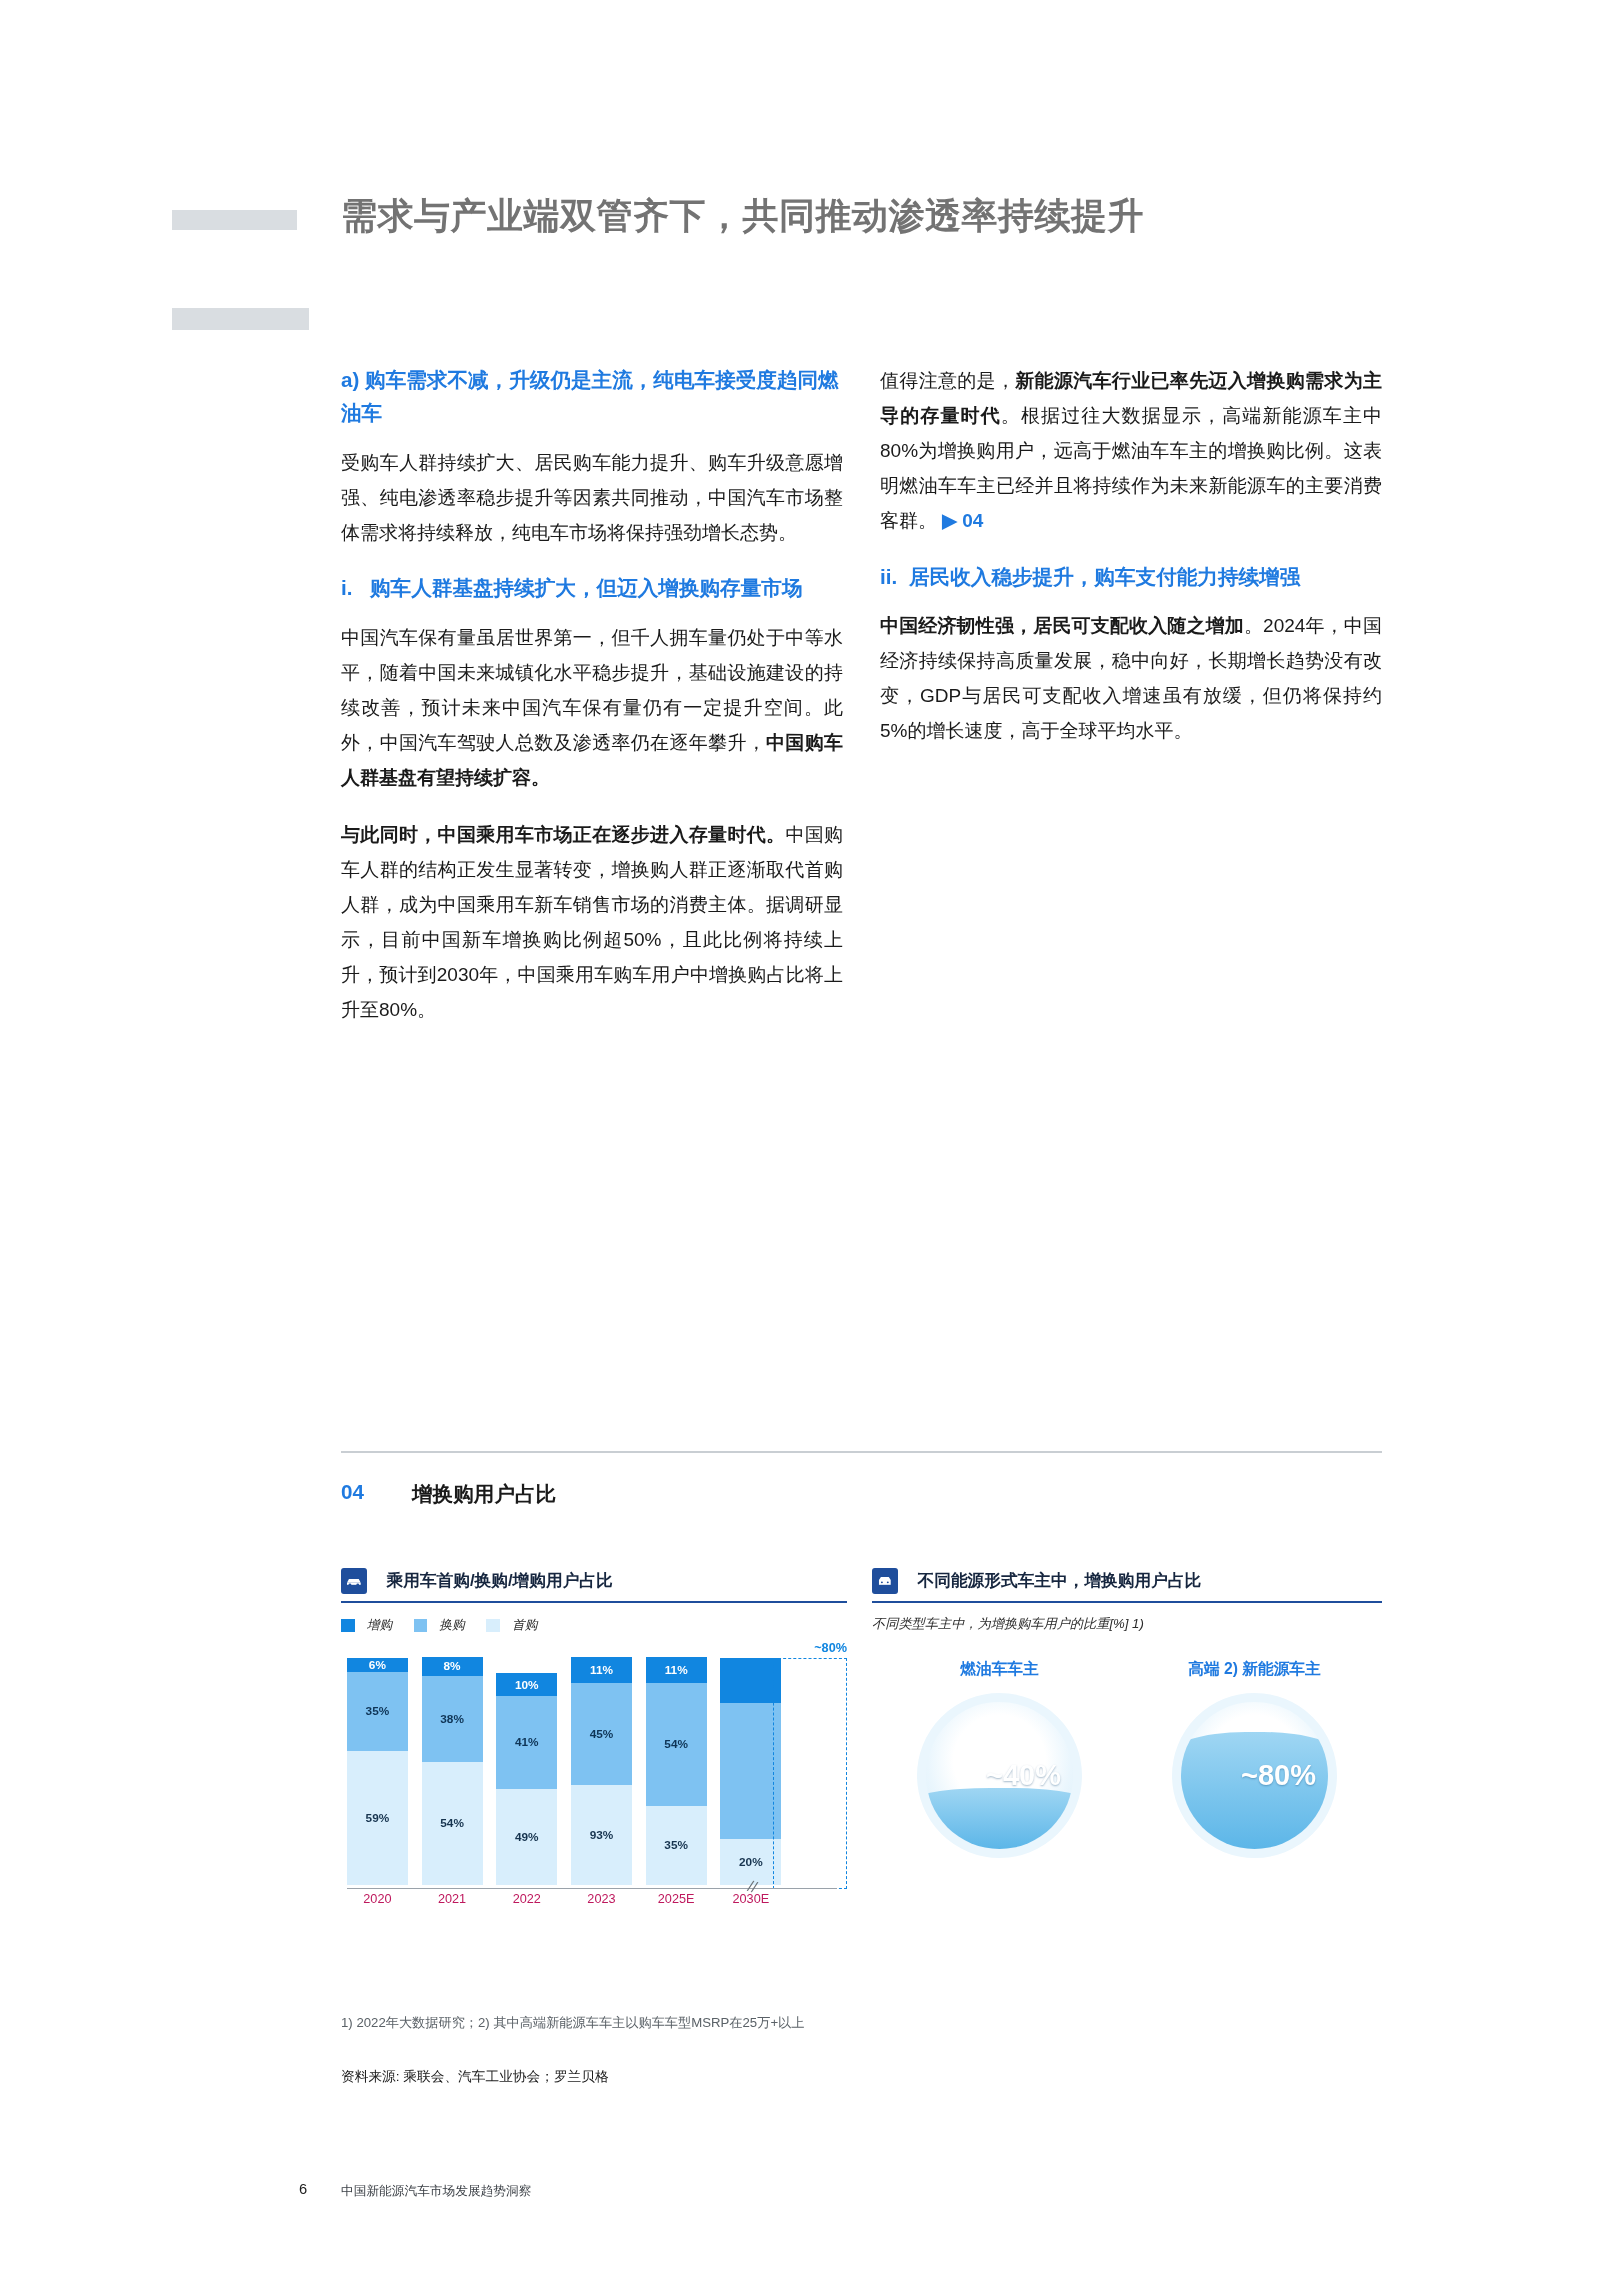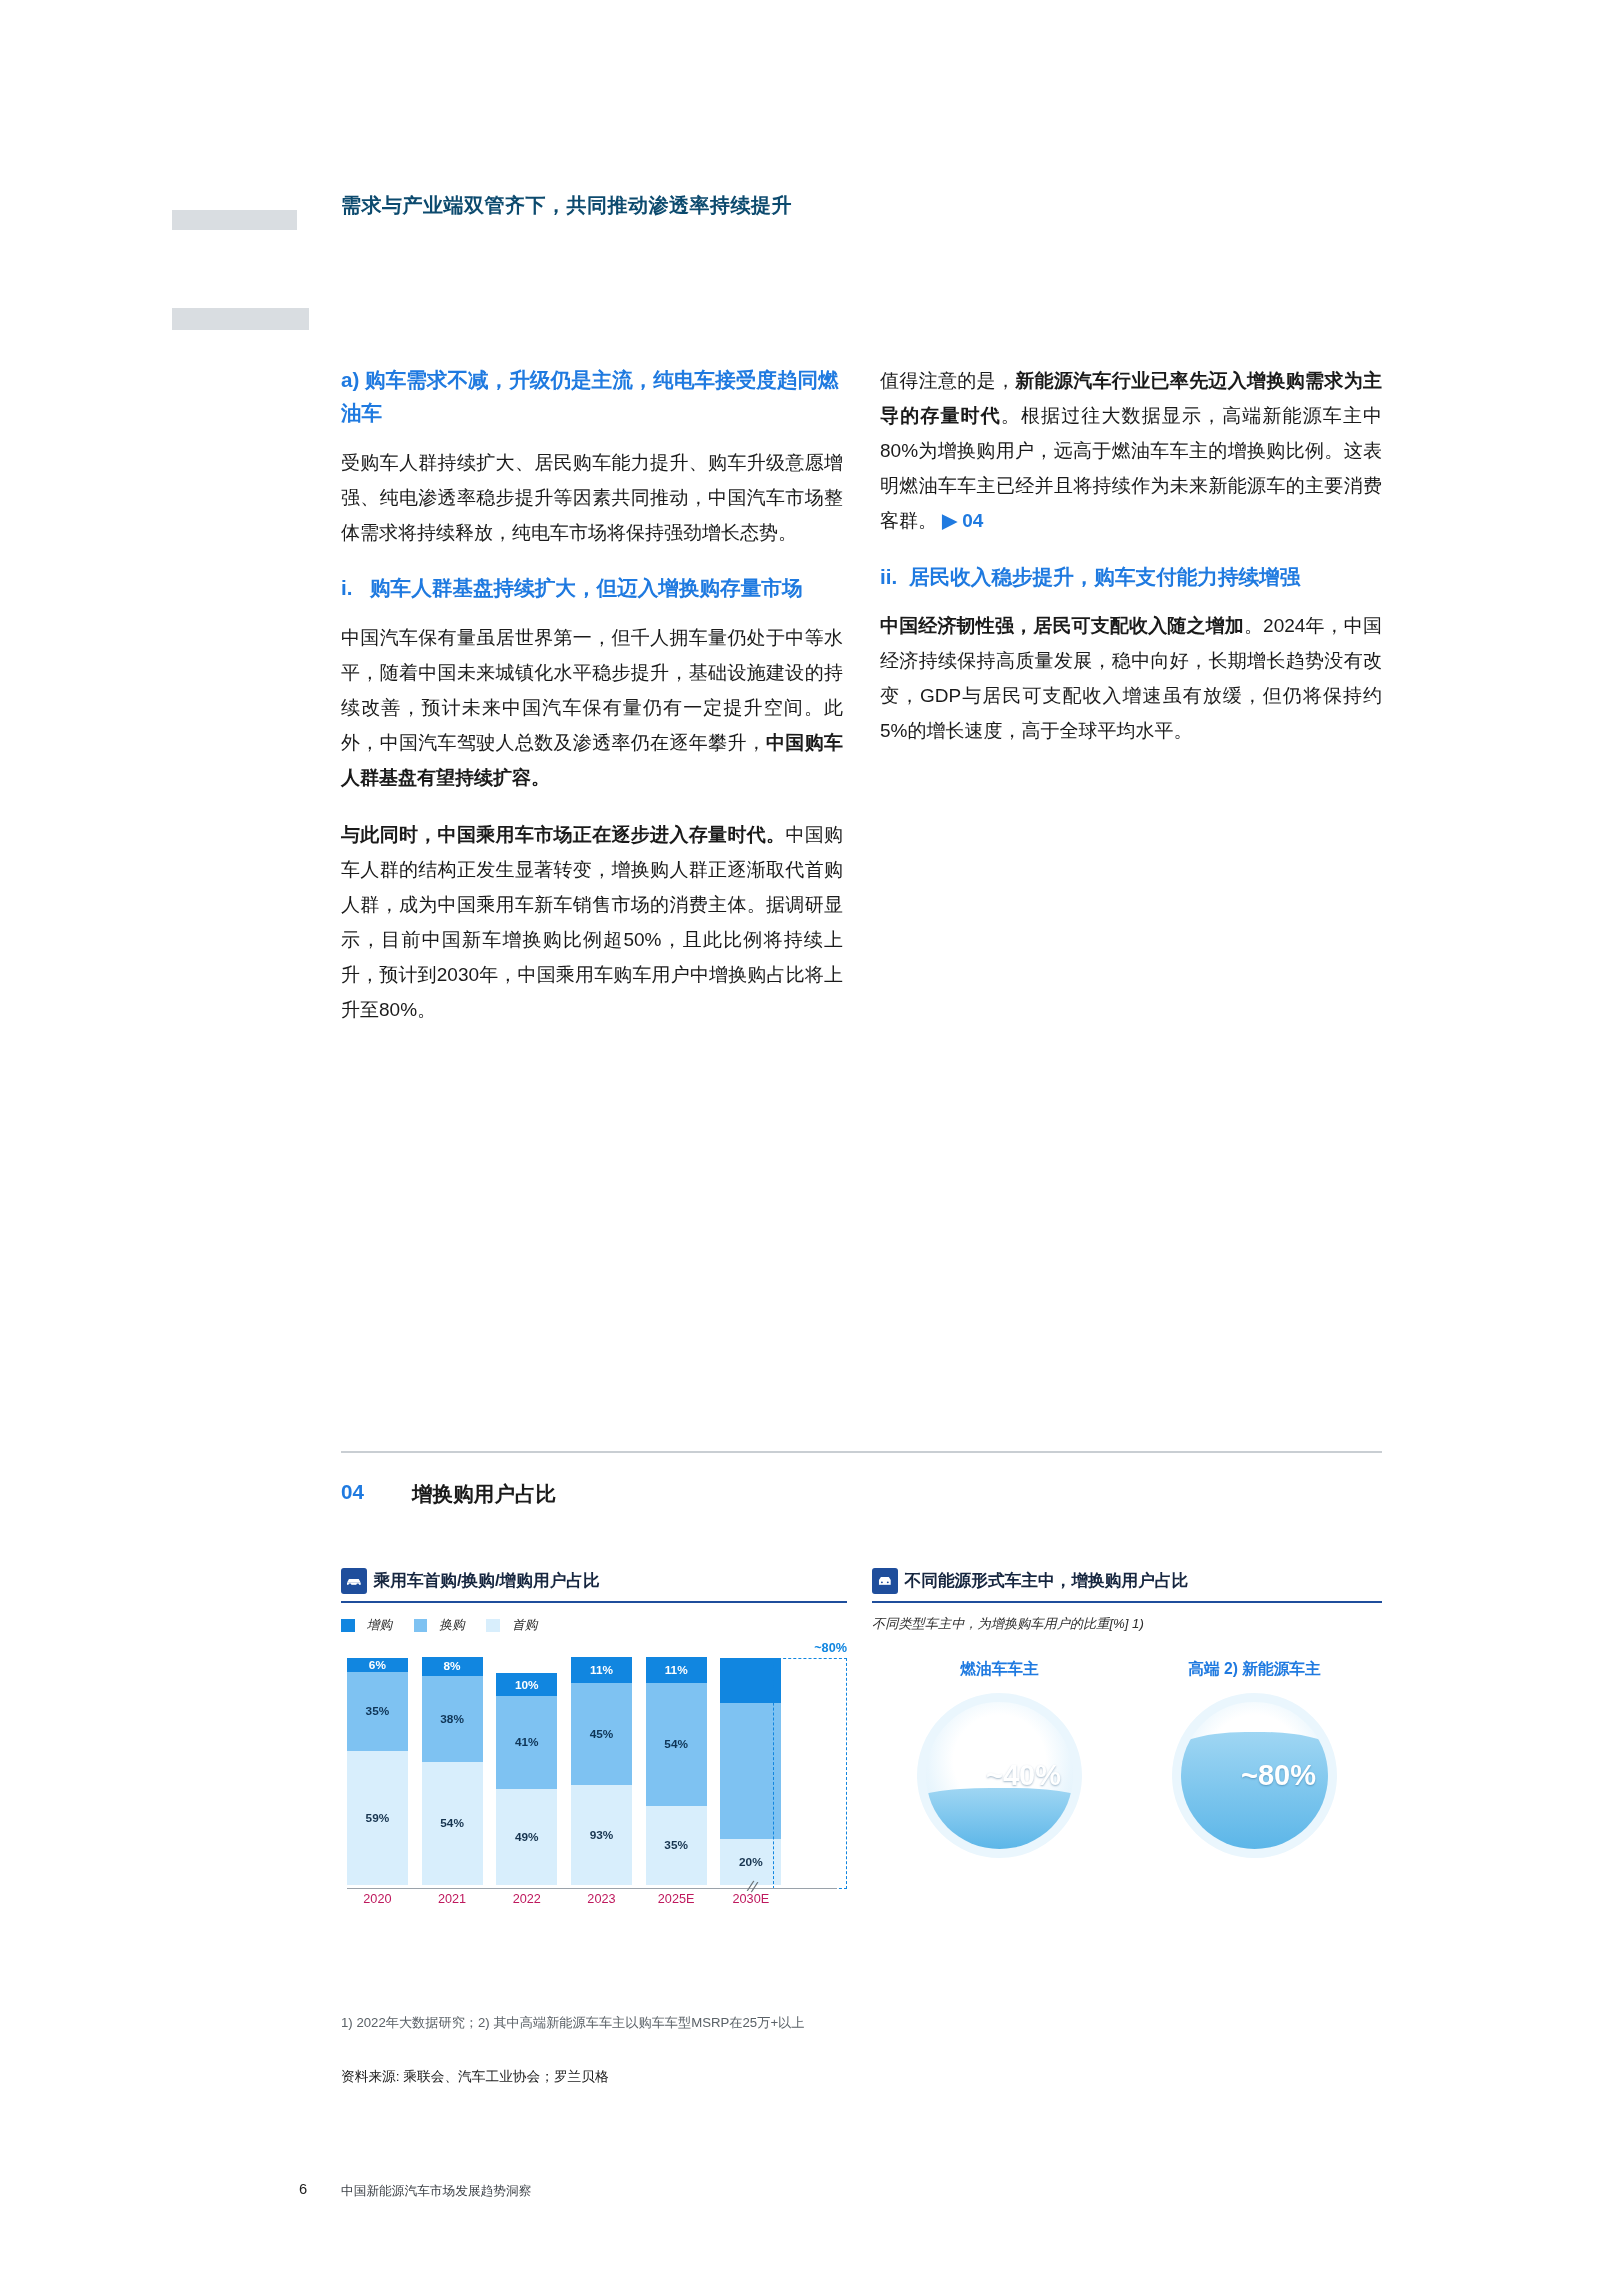--- a/index.html
+++ b/index.html
@@ -36,24 +36,24 @@
     left: 172px;
     top: 308px;
     width: 137px;
     height: 21.6px;
     background: #d9dde1;
   }
   .page-title {
     position: absolute;
     left: 341px;
     top: 192px;
-    font-size: 20px;
+    font-size: 36px;
     font-weight: bold;
     letter-spacing: 0.5px;
-    color: #0c4a6e;
+    color: #737373;
     white-space: nowrap;
   }
 
   
   .col {
     position: absolute;
     top: 363px;
     width: 502px;
     font-size: 19px;
     line-height: 35px;
@@ -129,21 +129,21 @@
   .panel-right {
     left: 872px;
     top: 1568px;
     width: 510px;
     height: 412px;
   }
 
   .panel-head {
     display: flex;
     align-items: center;
-    gap: 7px;
+    gap: 20px;
     border-bottom: 2px solid #1f4e9c;
     padding-bottom: 7.8px;
   }
   .panel-head .badge {
     width: 25.5px;
     height: 25.5px;
     background: #1f4e9c;
     border-radius: 2.9px;
     display: flex;
     align-items: center;

